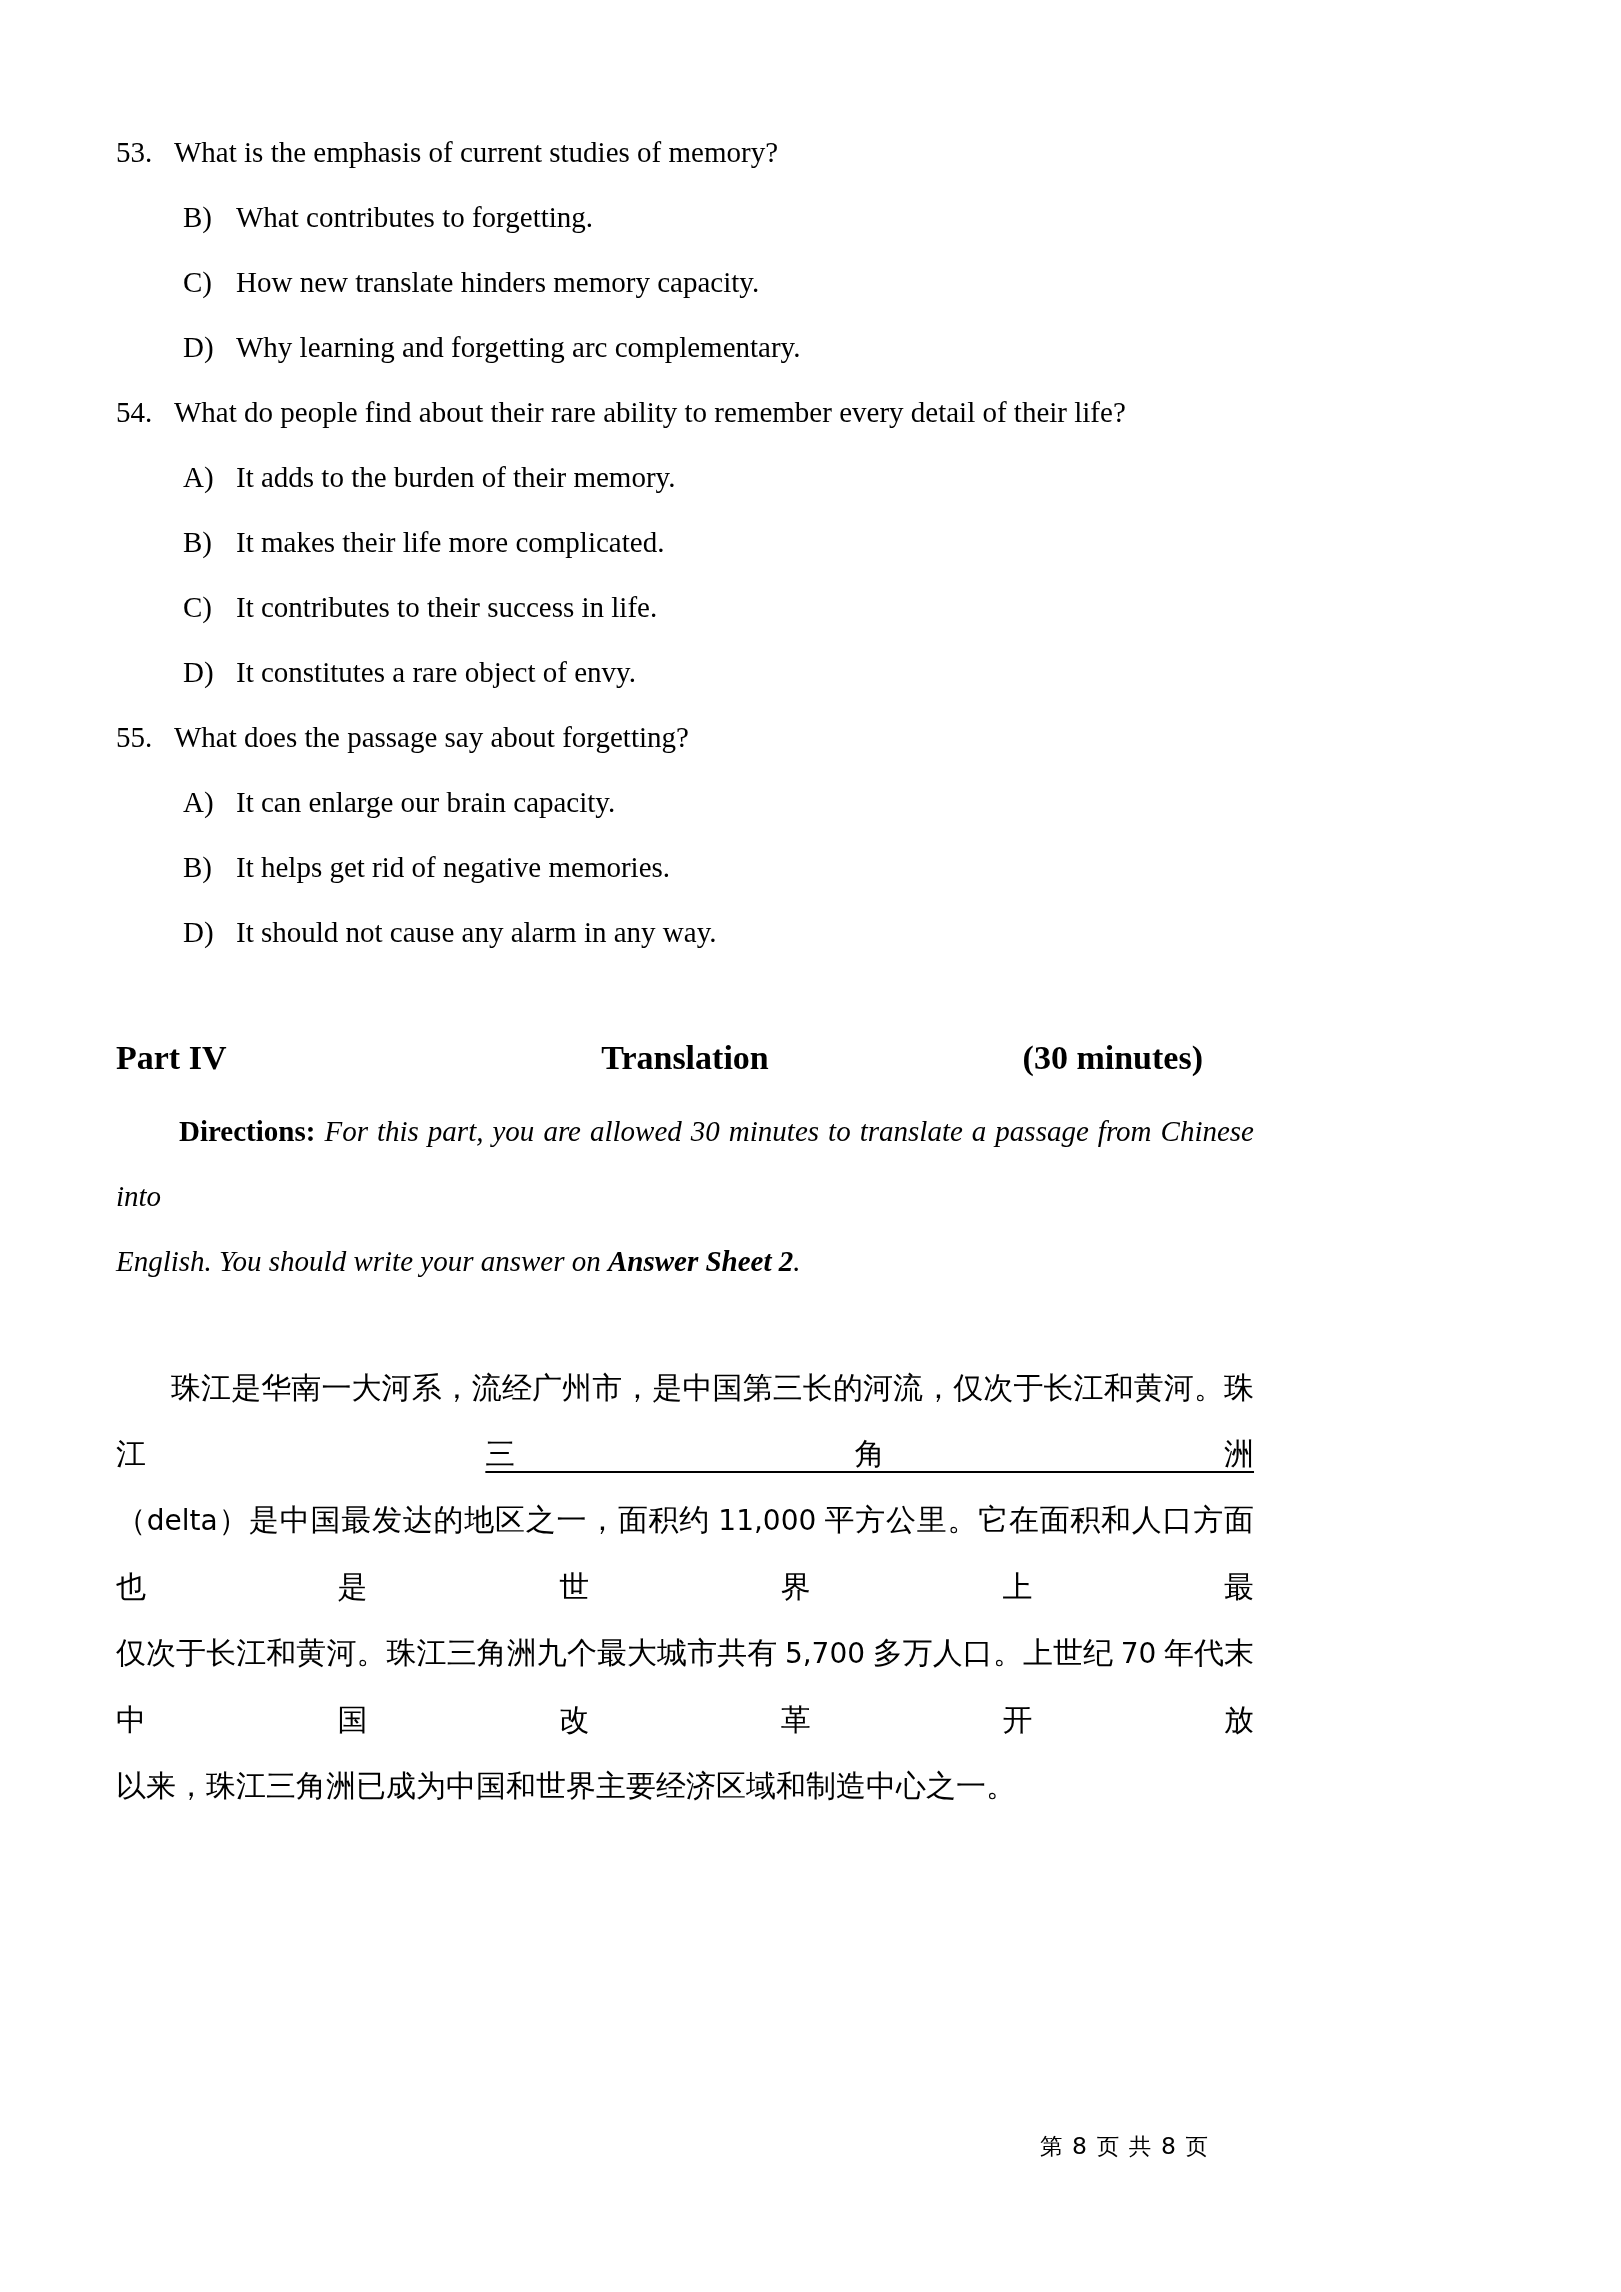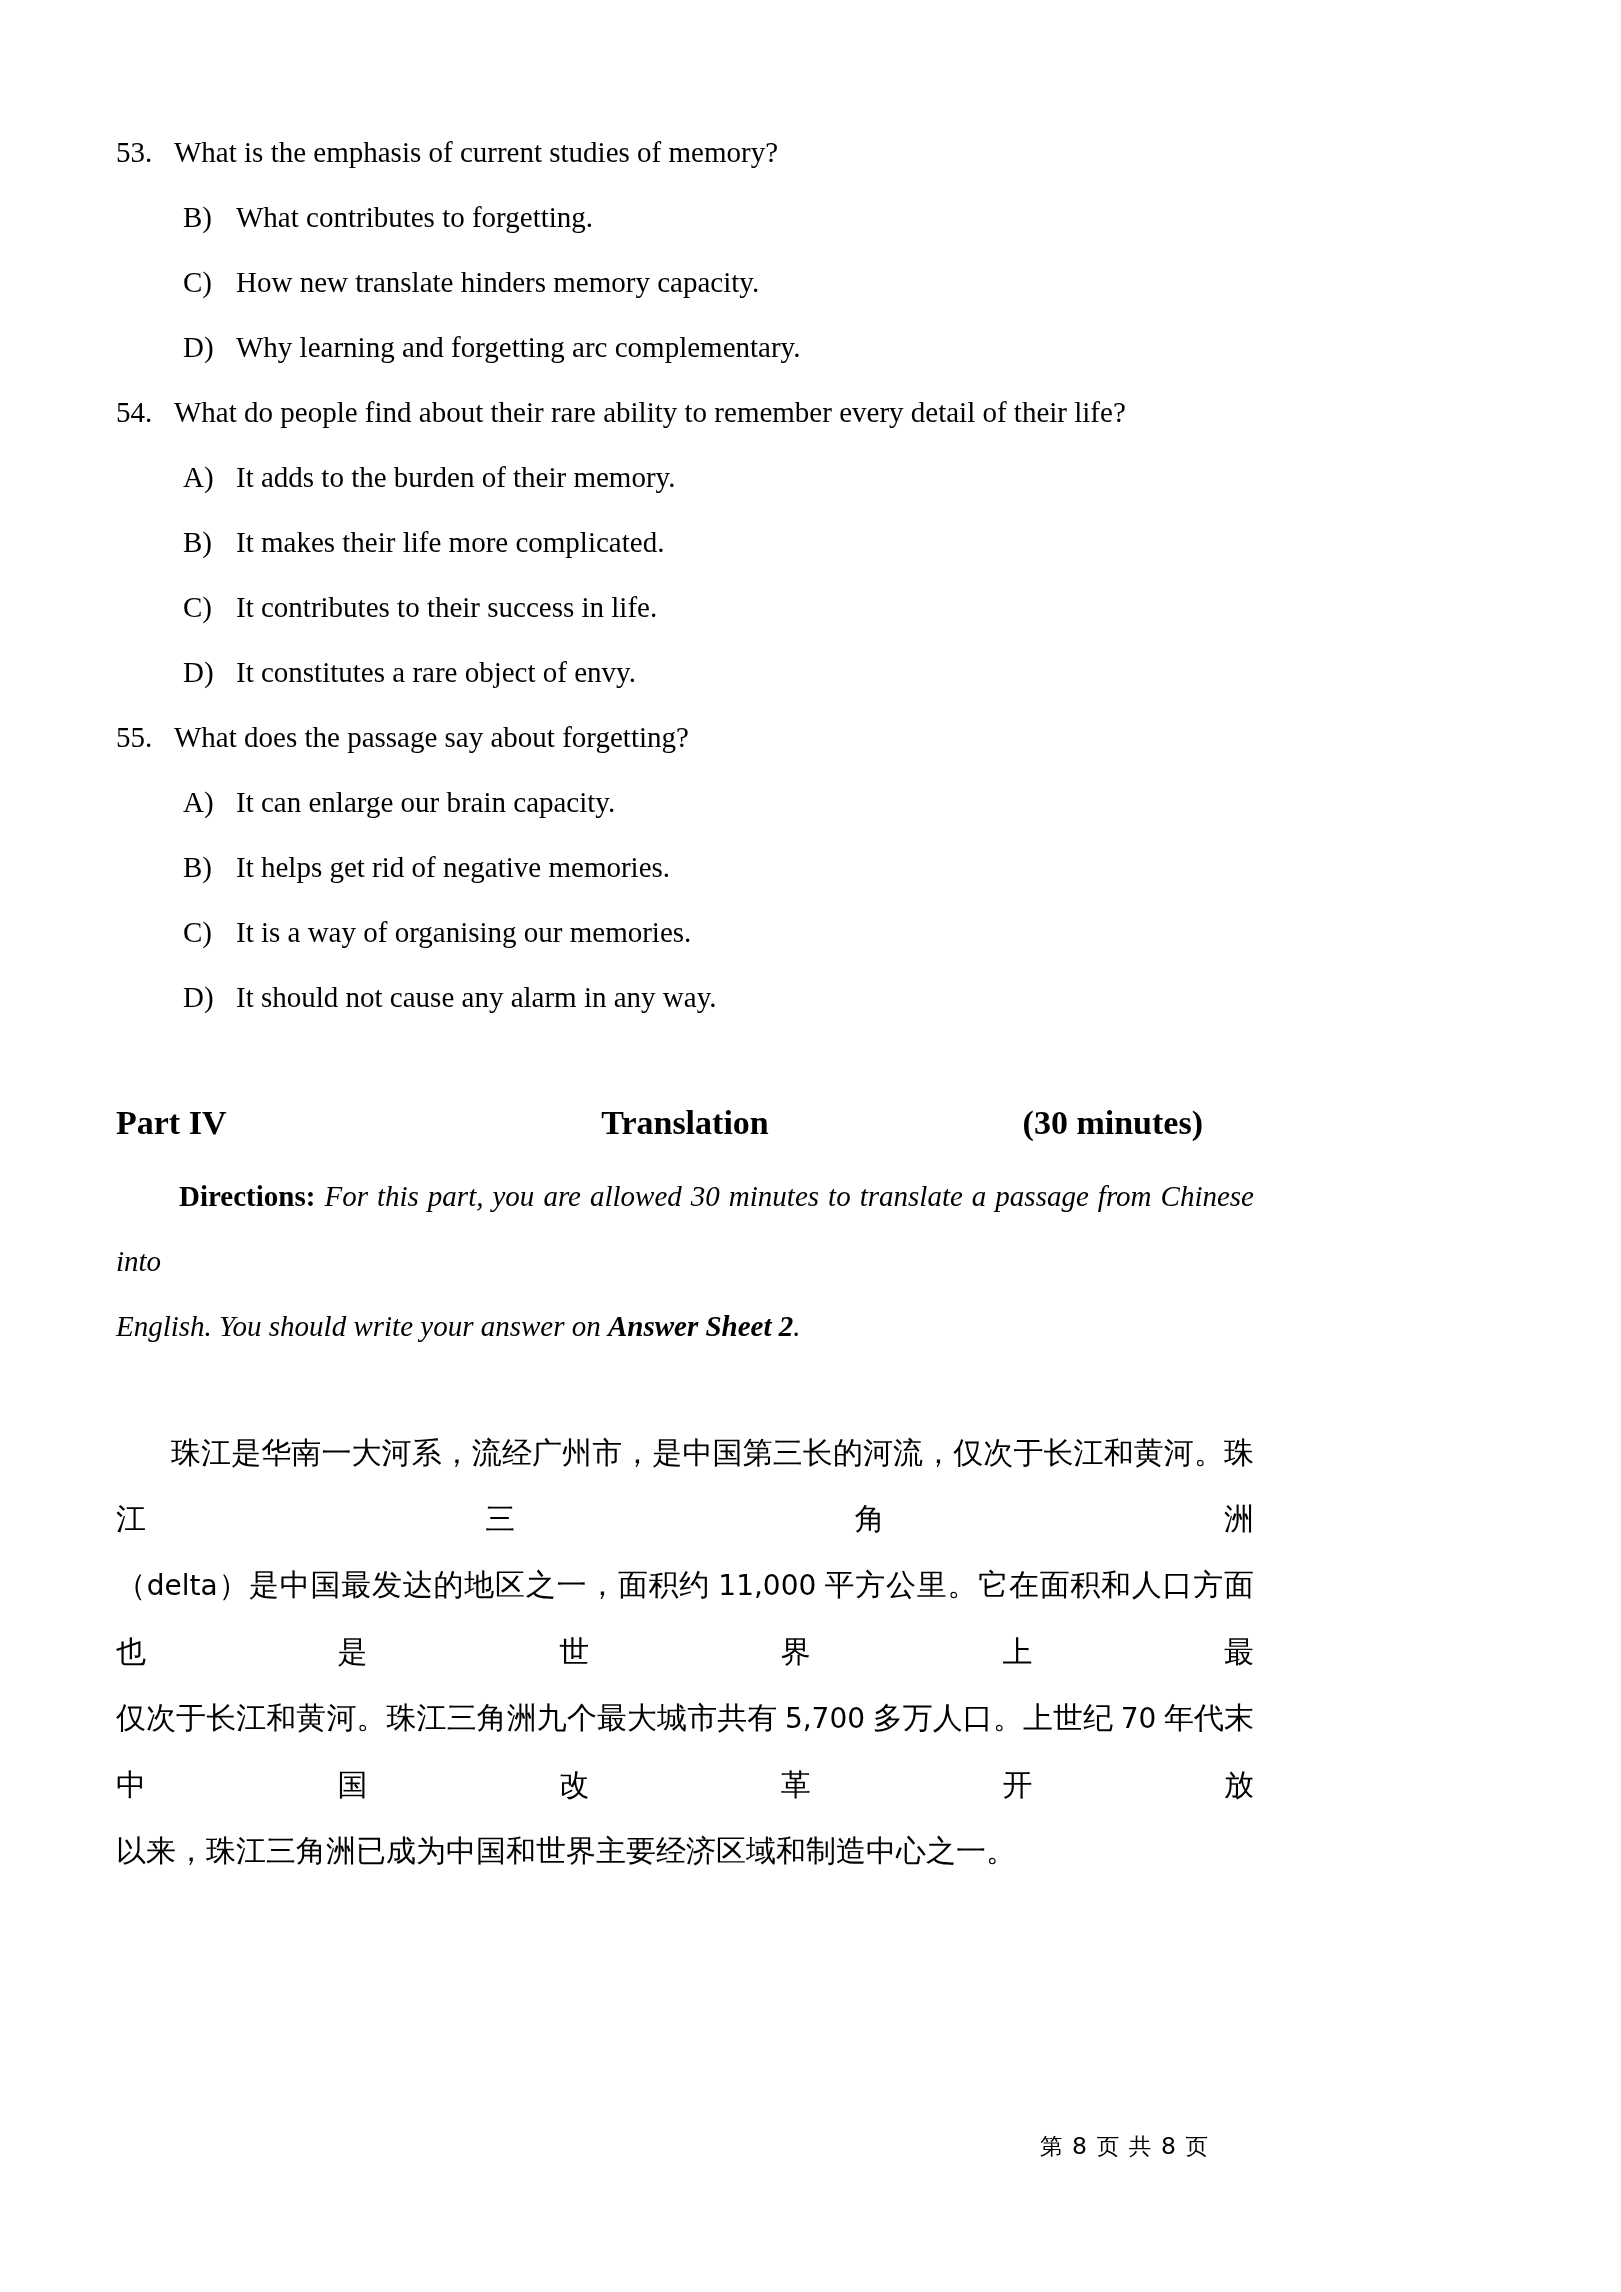--- a/index.html
+++ b/index.html
@@ -56,20 +56,21 @@
     line-height: 66px;
     color: #000000;
   }
   .p-line {
     text-align: justify;
     text-align-last: justify;
   }
   .p-line.first { text-indent: 55px; }
   .p-line.last { text-align: center; text-align-last: left; }
   .seg-underline {
+    text-decoration: underline;
     text-decoration-thickness: 2px;
     text-underline-offset: 6.9px;
     margin-top: 16px;
   }
   .seg-latin {
     font-family: "DejaVu Sans", "Liberation Sans", sans-serif;
     font-size: 28px;
   }
   
   .footer {
@@ -129,23 +130,20 @@
       <div class="q-line">
         <span class="q-num">55.</span><span class="q-text">What does the passage say about forgetting?</span>
       </div>
       <div class="opt">
         <span class="opt-letter">A)</span><span>It can enlarge our brain capacity.</span>
       </div>
       <div class="opt">
         <span class="opt-letter">B)</span><span>It helps get rid of negative memories.</span>
       </div>
       <div class="opt">
-        <span class="opt-letter">C)</span><span>It is a way of organising our memories.</span>
-      </div>
-      <div class="opt">
         <span class="opt-letter">D)</span><span>It should not cause any alarm in any way.</span>
       </div>
     </div>
 
   </div>
 
   <div class="part-header">
     <span class="part-label">Part IV</span>
     <span class="part-title">Translation</span>
     <span class="part-duration">(30 minutes)</span>

